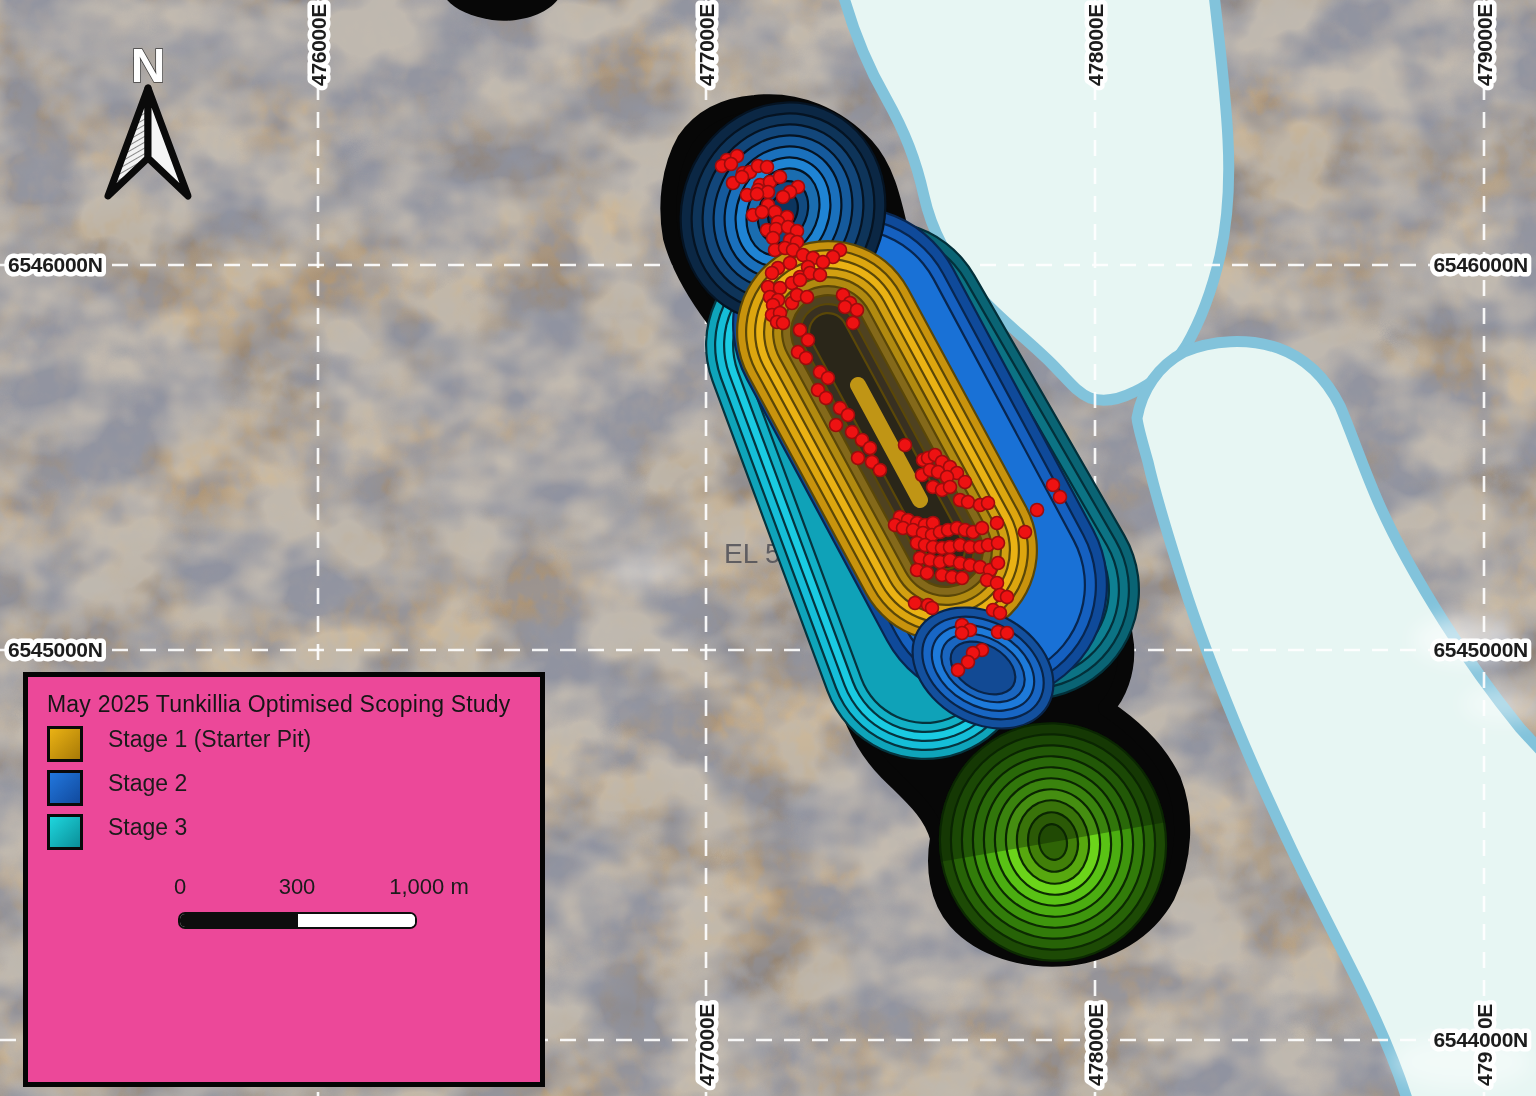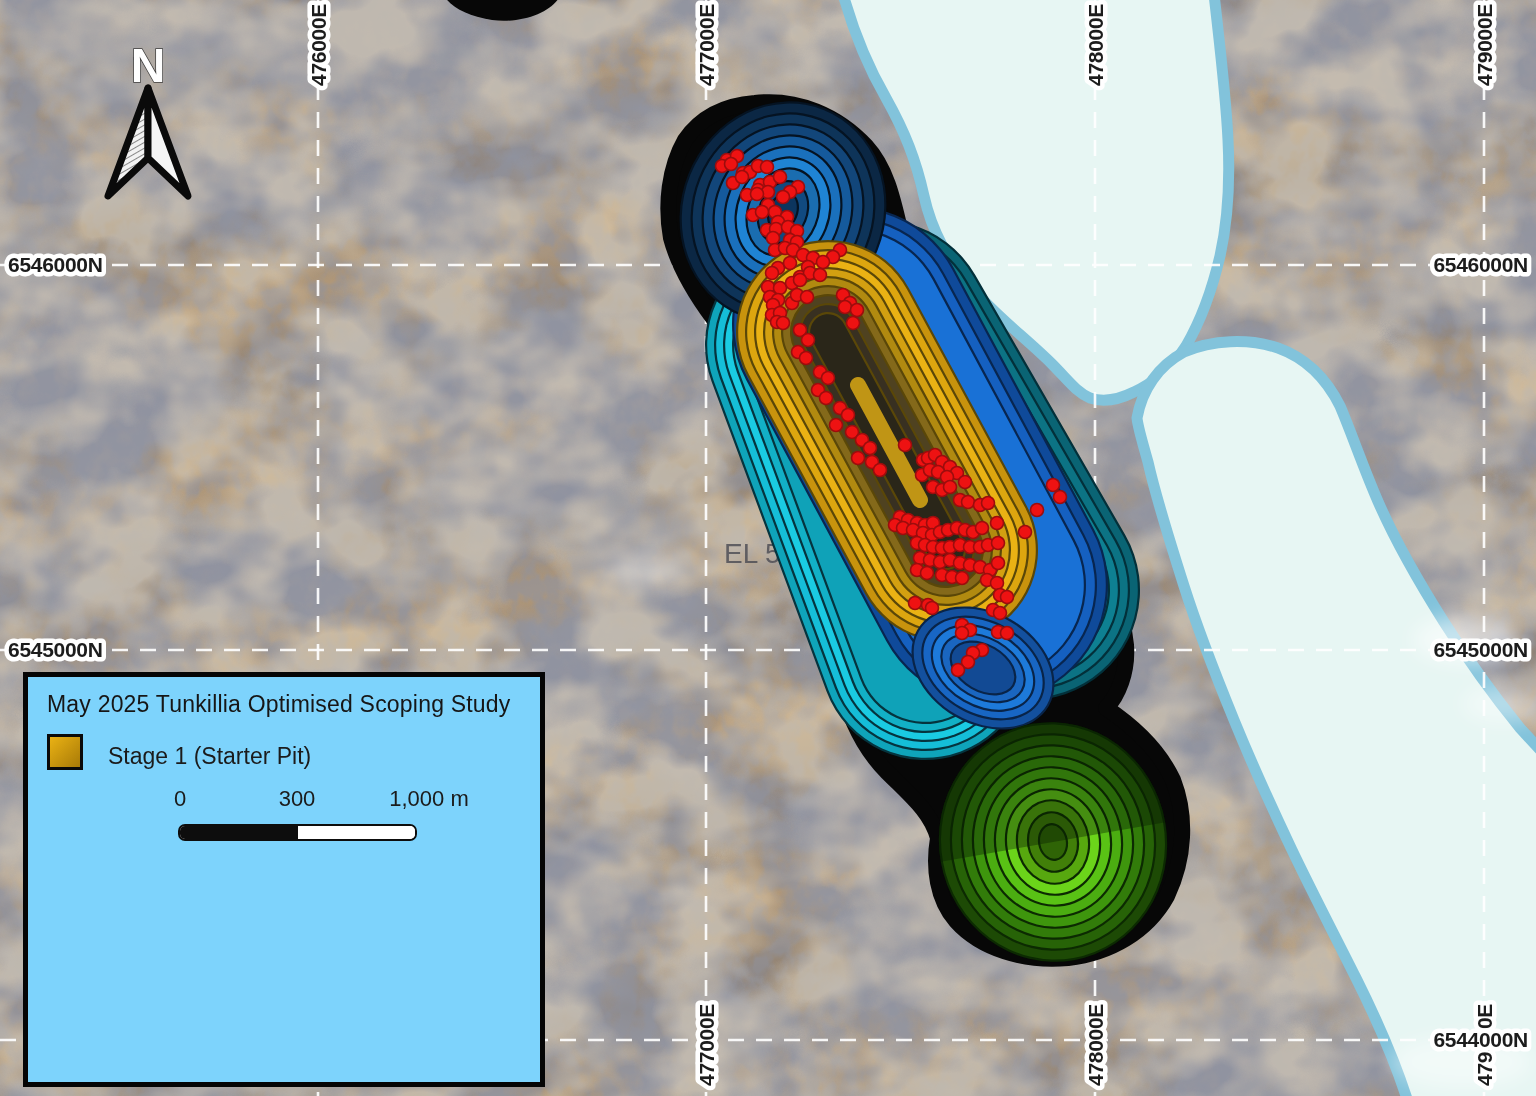--- a/index.html
+++ b/index.html
@@ -4,25 +4,25 @@
 <style>
   html,body{margin:0;padding:0;background:#222;}
   #stage{
     position:relative;width:1536px;height:1096px;overflow:hidden;
     font-family:"Liberation Sans",sans-serif;background:#ac9274;
   }
   #map{position:absolute;left:0;top:0;}
   
   .legend{
     position:absolute;left:23px;top:672px;width:522px;height:415px;
-    background:#7dd3fc;border:5px solid #050505;box-sizing:border-box;
+    background:#ec4899;border:5px solid #050505;box-sizing:border-box;
     padding:14px 0 0 19px;color:#141414;
   }
   .legend-title{font-size:23px;letter-spacing:.2px;margin-bottom:8px;color:#161616;}
-  .legend-row{display:flex;align-items:flex-end;height:44px;}
+  .legend-row{display:flex;align-items:flex-start;height:44px;}
   .swatch{width:36px;height:36px;box-sizing:border-box;border:3px solid #0a0a0a;flex:0 0 auto;}
   .swatch.circle{width:32px;height:32px;border-radius:50%;border:2px solid #9c0d0d;margin-left:2px;}
   .legend-label{font-size:23px;margin-left:25px;color:#1b1b1b;}
   .scalebar{position:relative;height:70px;margin-top:16px;}
   .scalebar .tick{position:absolute;top:0;font-size:22px;color:#1b1b1b;transform:translateX(-50%);}
   .scalebar .t0{left:133px;}
   .scalebar .t1{left:250px;}
   .scalebar .t2{left:382px;}
   .scalebar .bar{
     position:absolute;left:131px;top:38px;width:235px;height:13px;
@@ -415,20 +415,28 @@
   </g>
 </svg>
 
 <div class="legend">
   <div class="legend-title">May 2025 Tunkillia Optimised Scoping Study</div>
 
   <div class="legend-row">
     <span class="swatch" id="sw0" style="background: linear-gradient(135deg, rgb(234, 178, 20) 0%, rgb(168, 122, 7) 100%);"></span>
     <span class="legend-label">Stage 1 (Starter Pit)</span>
   </div>
+  <div class="legend-row">
+    <span class="swatch" id="sw1" style="background: linear-gradient(135deg, rgb(34, 119, 221) 0%, rgb(17, 74, 158) 100%);"></span>
+    <span class="legend-label">Stage 2</span>
+  </div>
+  <div class="legend-row">
+    <span class="swatch" id="sw2" style="background: linear-gradient(135deg, rgb(31, 214, 222) 0%, rgb(10, 143, 152) 100%);"></span>
+    <span class="legend-label">Stage 3</span>
+  </div>
 
   <div class="scalebar">
     <span class="tick t0">0</span>
     <span class="tick t1">300</span>
     <span class="tick t2">1,000 m</span>
     <div class="bar">
       <div class="half b"></div>
       <div class="half w"></div>
     </div>
   </div>

